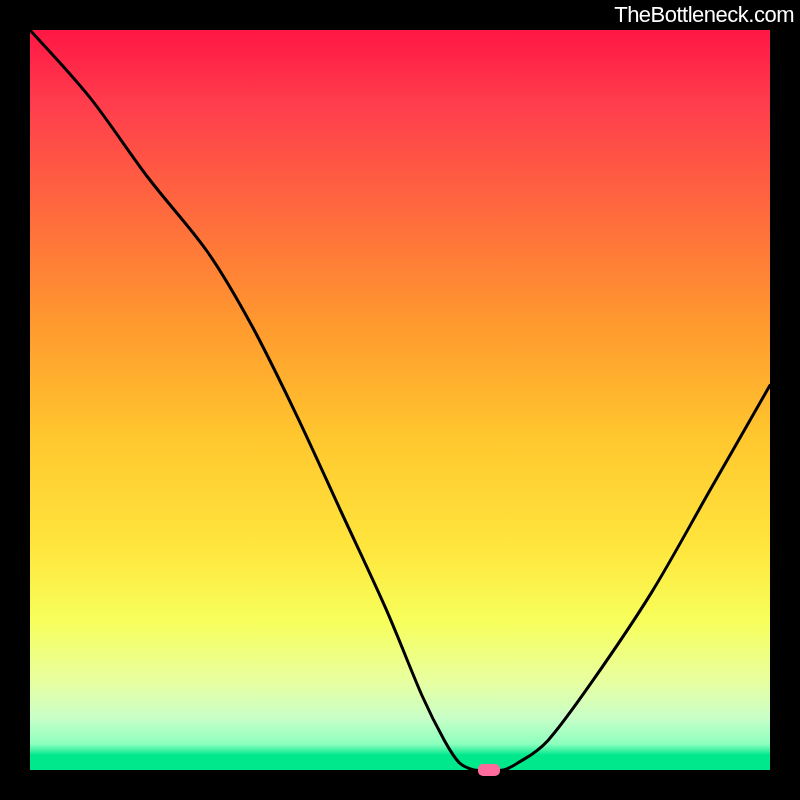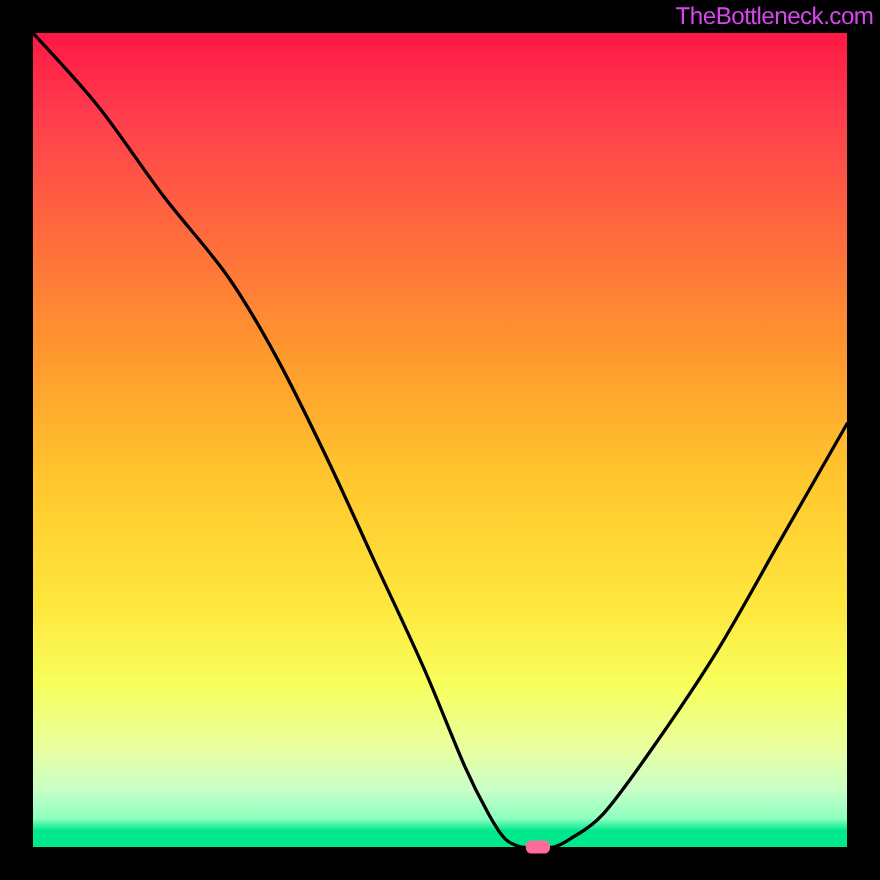--- a/index.html
+++ b/index.html
@@ -13,21 +13,21 @@
   .container {
     position: relative;
     width: 800px;
     height: 800px;
     background: #000;
   }
   .watermark {
     position: absolute;
     top: 2px;
     right: 6px;
-    color: #d946ef;
+    color: #ffffff;
     font-size: 22px;
     font-weight: 500;
     z-index: 20;
     letter-spacing: -0.5px;
   }
   .plot-area {
     position: absolute;
     left: 30px;
     top: 30px;
     width: 740px;

